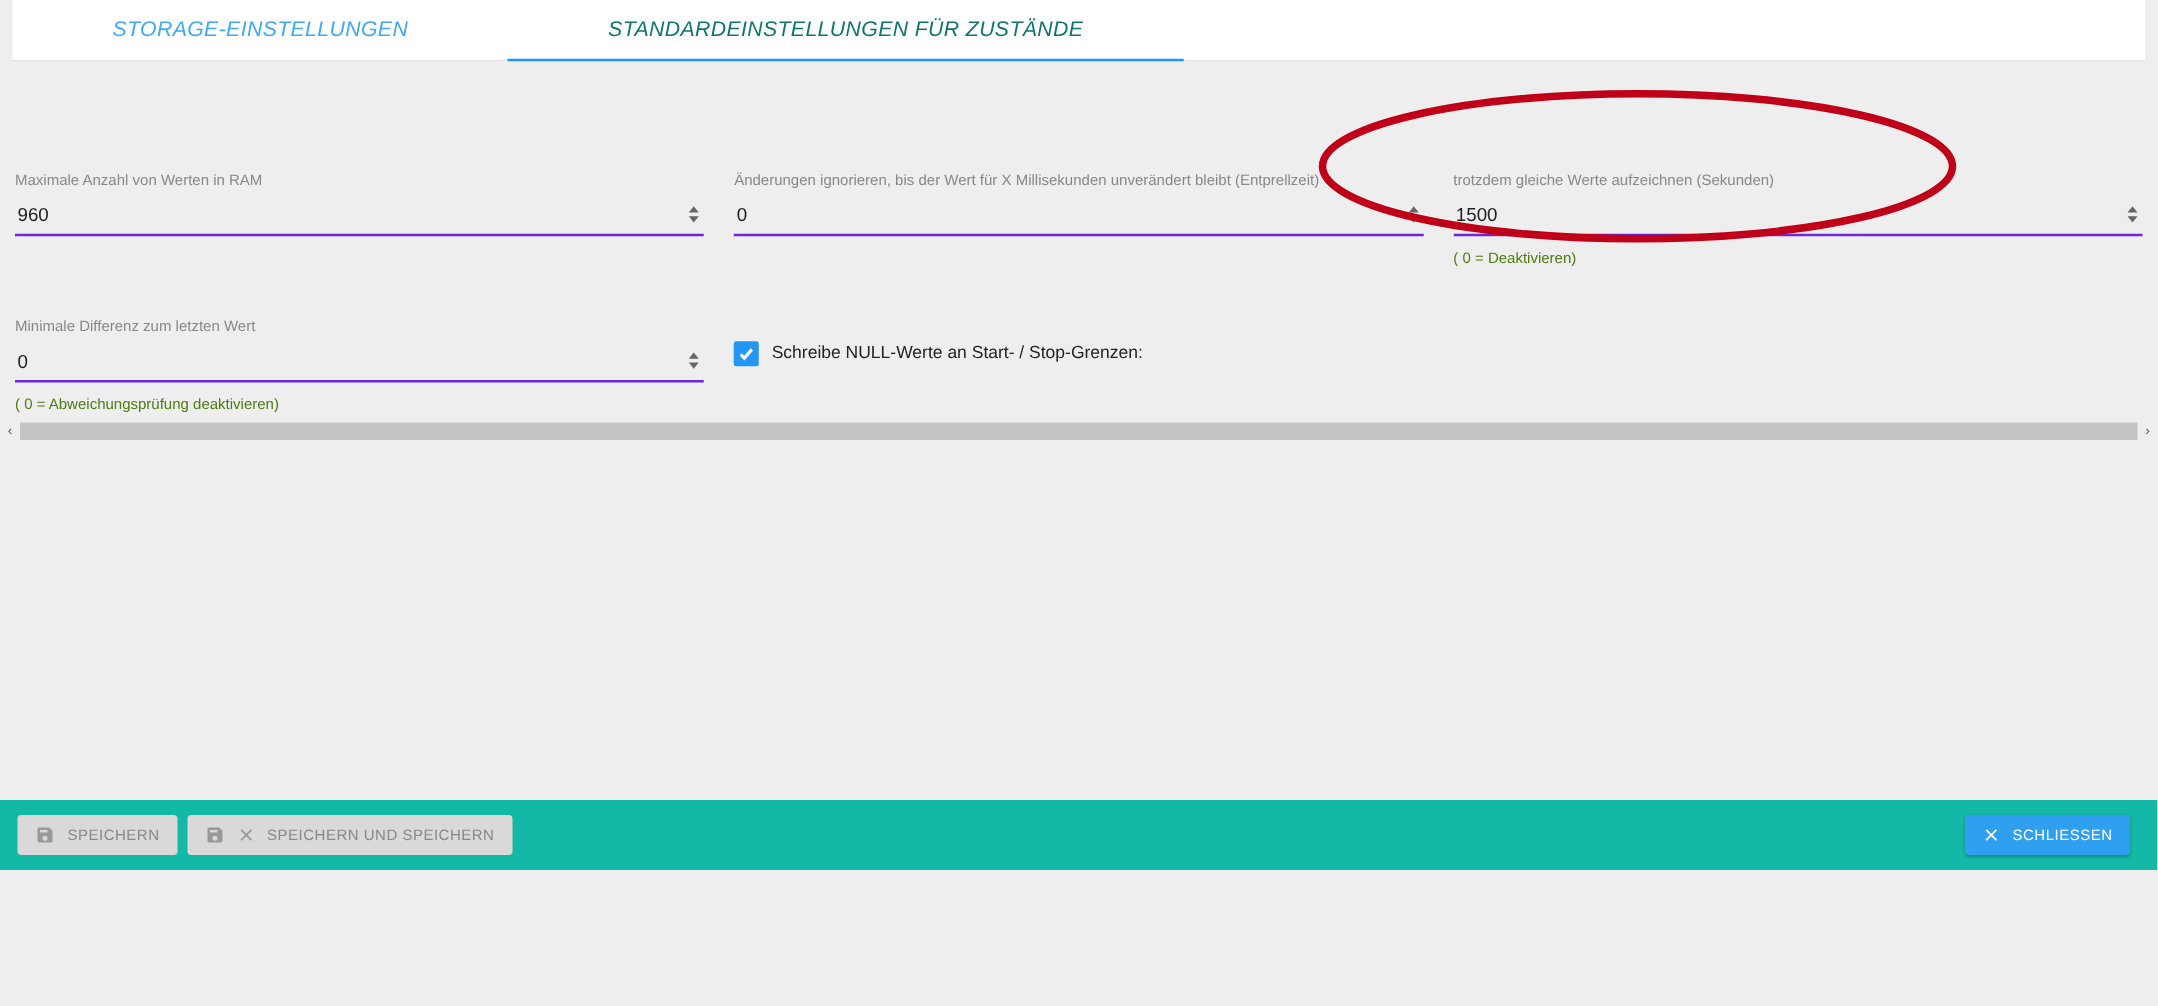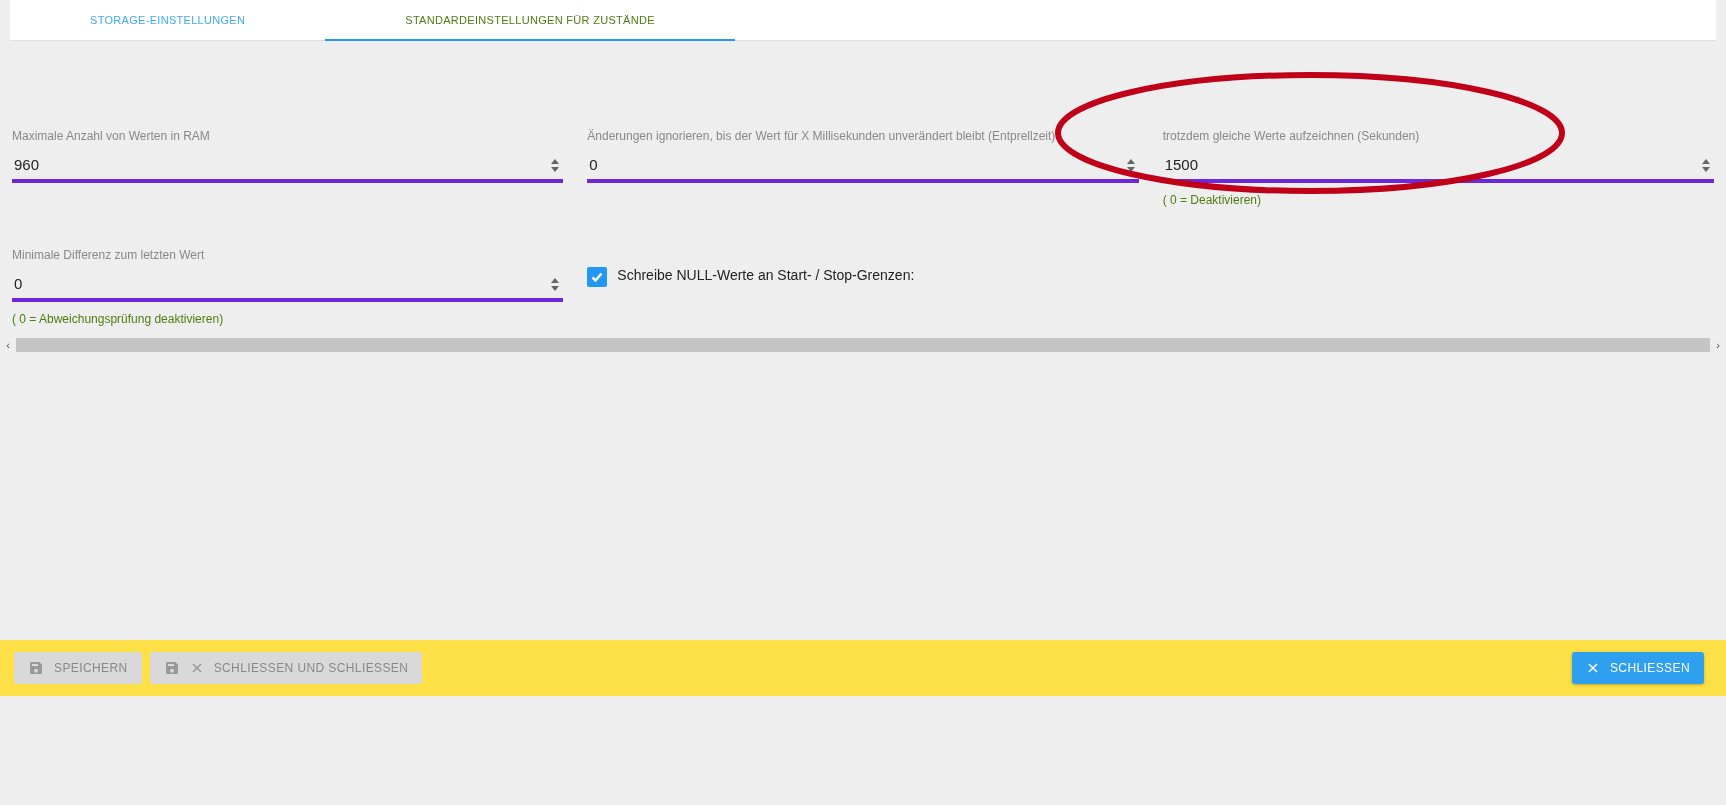--- a/index.html
+++ b/index.html
@@ -14,27 +14,28 @@
     }
     .tabs-container {
       background: #fff;
       margin: 0 10px;
       display: flex;
       border-bottom: 1px solid #e0e0e0;
     }
     .tab {
       padding: 14px 80px;
       color: #3fa9f5;
-      font-size: 11px;
+      font-size: 17px;
       letter-spacing: 0.3px;
       cursor: pointer;
       position: relative;
+      font-style: italic;
     }
     .tab.active {
-      color: #4d7c0f;
+      color: #0f766e;
     }
     .tab.active::after {
       content: '';
       position: absolute;
       left: 0; right: 0; bottom: -1px;
       height: 2px;
       background: #2196f3;
     }
     .content {
       padding: 87px 12px 20px 12px;
@@ -50,21 +51,21 @@
     }
     .field-label {
       font-size: 12px;
       color: #888;
       margin-bottom: 6px;
       line-height: 1.35;
       min-height: 16px;
     }
     .field-input {
       border: none;
-      border-bottom: 4px solid #6d28d9;
+      border-bottom: 2px solid #6d28d9;
       background: transparent;
       font-size: 15px;
       padding: 6px 22px 6px 2px;
       outline: none;
       width: 100%;
       color: #222;
     }
     .field-helper {
       font-size: 12px;
       color: #4d7c0f;
@@ -143,21 +144,21 @@
     .scroll-track {
       flex: 1;
       height: 14px;
       background: #c5c5c5;
     }
     .bottom-bar {
       position: absolute;
       left: 0; right: 0;
       top: 640px;
       height: 56px;
-      background: #fde047;
+      background: #14b8a6;
       display: flex;
       align-items: center;
       padding: 0 14px;
     }
     .btn {
       display: inline-flex;
       align-items: center;
       height: 32px;
       padding: 0 14px;
       border-radius: 3px;
@@ -279,21 +280,21 @@
       <svg width="16" height="16" viewBox="0 0 24 24" fill="#999">
           <path d="M17 3H5a2 2 0 0 0-2 2v14a2 2 0 0 0 2 2h14a2 2 0 0 0 2-2V7l-4-4zM12 19a3 3 0 1 1 0-6 3 3 0 0 1 0 6zm3-10H6V6h9v3z"></path>
         </svg>
     </span>
     <span class="icon">
       <svg width="14" height="14" viewBox="0 0 24 24" fill="none" stroke="#999" stroke-width="2.5">
           <line x1="5" y1="5" x2="19" y2="19"></line>
           <line x1="19" y1="5" x2="5" y2="19"></line>
         </svg>
     </span>
-    <span>SCHLIESSEN UND SCHLIESSEN</span>
+    <span>SPEICHERN UND SPEICHERN</span>
   </div>
   <div class="spacer"></div>
   <div class="btn btn-primary">
     <span class="icon">
       <svg width="14" height="14" viewBox="0 0 24 24" fill="none" stroke="#fff" stroke-width="2.5">
           <line x1="5" y1="5" x2="19" y2="19"></line>
           <line x1="19" y1="5" x2="5" y2="19"></line>
         </svg>
     </span>
     <span>SCHLIESSEN</span>

